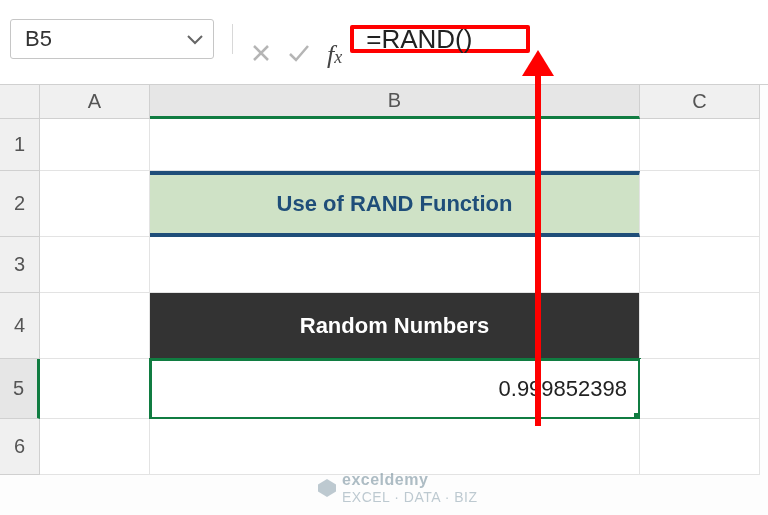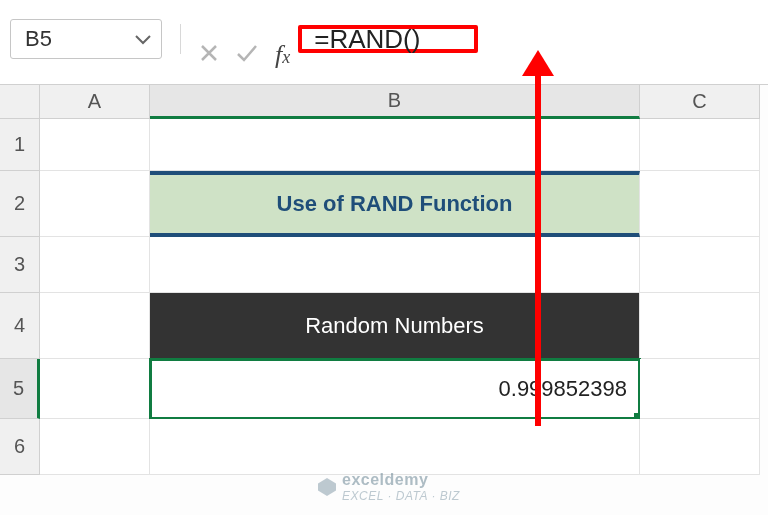--- a/index.html
+++ b/index.html
@@ -15,21 +15,21 @@
   
   .formula-bar {
     display: flex;
     align-items: center;
     padding: 8px 10px 14px 10px;
     gap: 8px;
     background: #fff;
     border-bottom: 1px solid #d0d0d0;
   }
   .name-box {
-    width: 152px;
+    width: 204px;
     height: 40px;
     background: #fff;
     border: 1px solid #c6c6c6;
     border-radius: 3px;
     display: flex;
     align-items: center;
     justify-content: space-between;
     padding: 0 10px 0 14px;
     font-size: 22px;
     color: #333;
@@ -138,21 +138,21 @@
     border-bottom: 4px solid #1f4e79 !important;
     justify-content: center;
     font-weight: 700;
     font-size: 28px;
     color: #1f4e79 !important;
   }
   .header-cell {
     background: #333333 !important;
     color: #fff !important;
     justify-content: center;
-    font-weight: 400;
+    font-weight: 700;
     font-size: 26px;
   }
   .selected-cell {
     outline: 3px solid #107c41;
     outline-offset: -2px;
     justify-content: flex-end;
     font-size: 26px;
   }
   .fill-handle {
     position: absolute;
@@ -207,24 +207,23 @@
     background: #8aa0ad;
     clip-path: polygon(50% 0, 100% 30%, 100% 70%, 50% 100%, 0 70%, 0 30%);
   }
   .watermark .wm-text .big {
     font-weight: 700;
     font-size: 16px;
     letter-spacing: 0.5px;
     color: #6d8896;
   }
   .watermark .wm-text .small {
-    font-size: 12px;
+    font-size: 14px;
     letter-spacing: 0.5px;
     color: #8aa0ad;
-    font-style: italic;
   }
 </style>
 </head>
 <body>
 
 <div class="formula-bar">
   <div class="name-box">
     <span>B5</span>
     <span class="chev">
       <svg width="16" height="10" viewBox="0 0 16 10">

